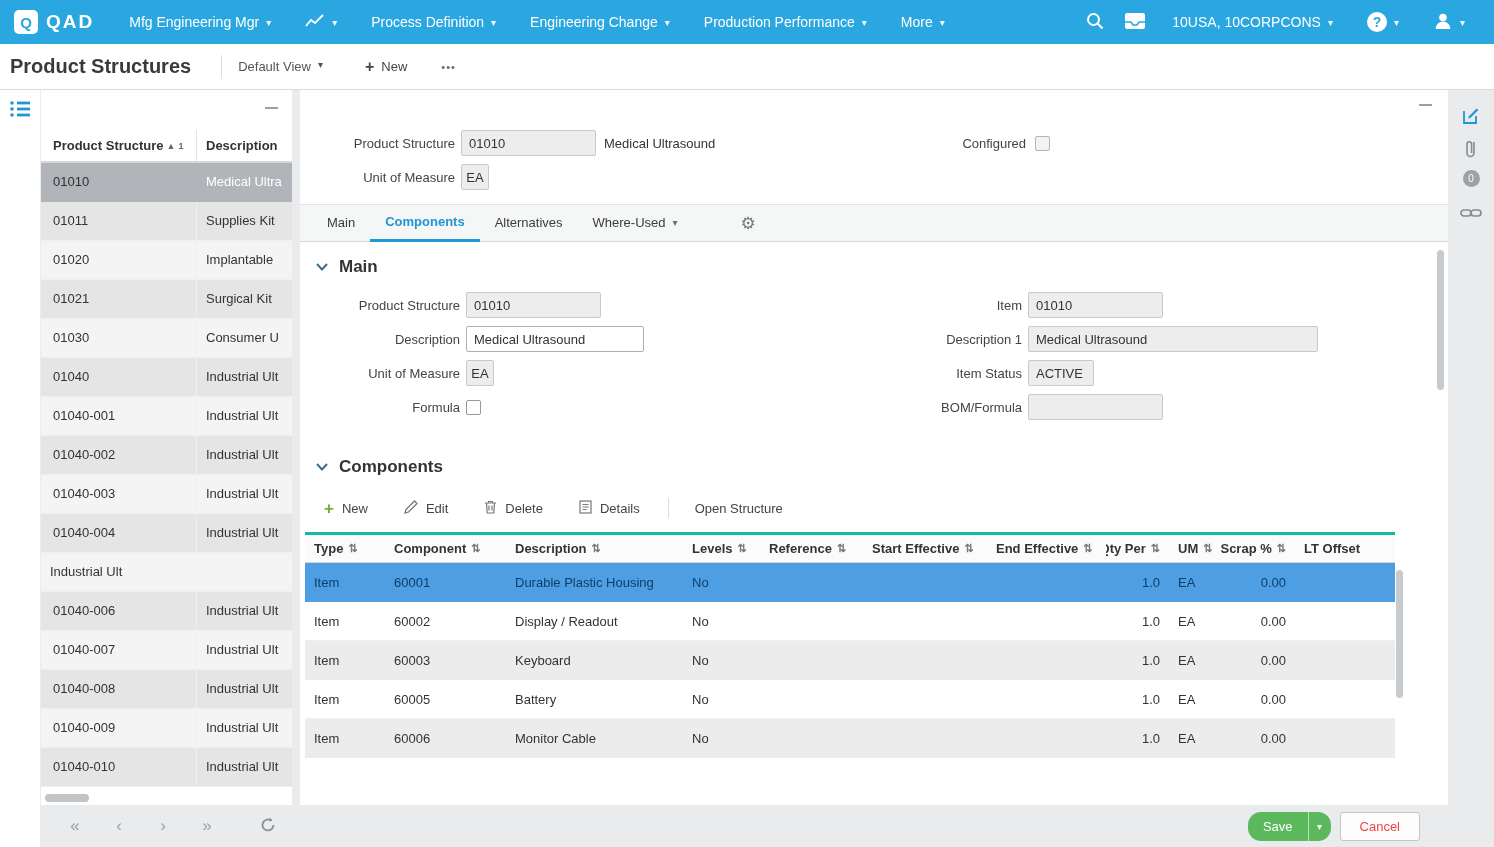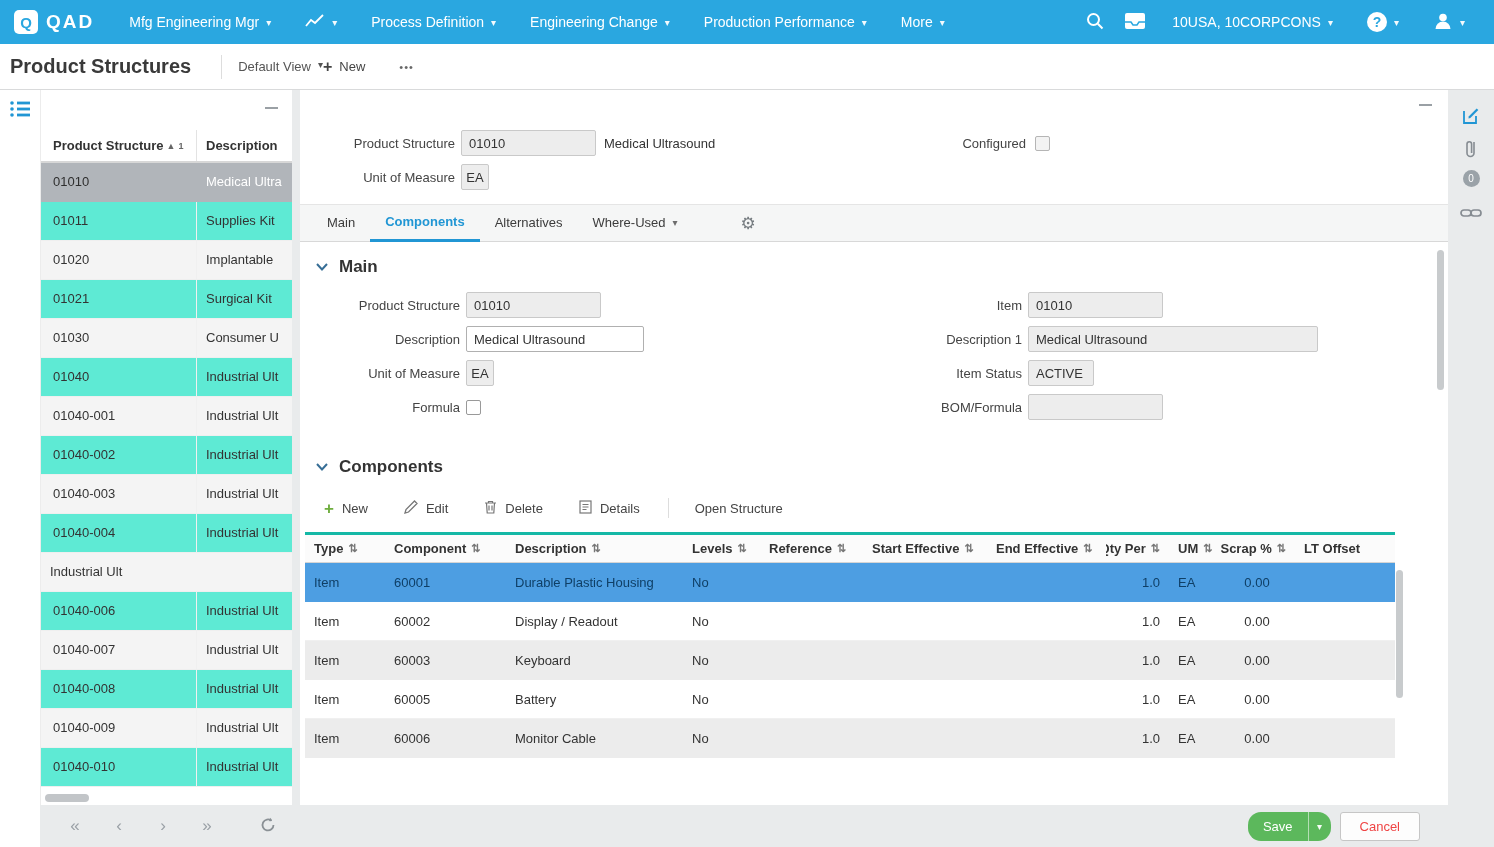--- a/index.html
+++ b/index.html
@@ -19,21 +19,21 @@
   .nav-spacer { flex:1; }
   .icon-btn { width:40px; height:44px; display:flex; align-items:center; justify-content:center; cursor:pointer; }
   .help-circle { width:20px; height:20px; border-radius:50%; background:#fff; color:#2aa7e0;
     font-weight:bold; font-size:14px; display:flex; align-items:center; justify-content:center; }
 
   
   .page-header { position:absolute; top:44px; left:0; width:100%; height:46px; background:#fff;
     border-bottom:1px solid #d9dadb; display:flex; align-items:center; padding:0 10px; z-index:2; }
   .page-title { font-size:20px; font-weight:bold; color:#3a3a3a; margin-right:30px; }
   .ph-divider { width:1px; height:24px; background:#ddd; margin-right:16px; }
-  .view-select { display:flex; align-items:flex-start; gap:7px; color:#555; cursor:pointer; }
+  .view-select { display:flex; align-items:flex-start; gap:7px; color:#555; margin-right:42px; cursor:pointer; }
   .view-select .caret { color:#555; opacity:1; }
   .hdr-new { display:flex; align-items:center; gap:7px; color:#444; cursor:pointer; margin-right:34px; }
   .hdr-new .plus { font-size:16px; font-weight:bold; color:#444; }
   .more-btn { color:#666; font-size:11px; letter-spacing:1px; cursor:pointer; }
 
   
   .left-strip { position:absolute; left:0; top:90px; width:40px; bottom:0; background:#fff; }
   .ls-icon { width:40px; height:40px; display:flex; align-items:center; justify-content:center; cursor:pointer; }
 
   
@@ -42,21 +42,21 @@
   .minus-bar { width:13px; height:2px; background:#9aa0a5; }
   .bp-collapse { position:absolute; right:14px; top:17px; cursor:pointer; }
   .bp-header { position:absolute; top:40px; left:0; right:0; height:33px; border-bottom:2px solid #d7d7d7;
     display:flex; align-items:center; font-weight:bold; }
   .bp-col-ps { width:156px; height:100%; padding-left:12px; display:flex; align-items:center; gap:3px;
     border-right:1px solid #e3e3e3; cursor:pointer; }
   .bp-col-desc { flex:1; padding-left:9px; cursor:pointer; }
   .sort-asc { color:#666; font-size:9px; }
   .sort-num { color:#666; font-size:9px; }
   .bp-rows { position:absolute; top:73px; left:0; right:0; }
-  .b-row { display:flex; height:39px; border-bottom:1px solid #efefef; cursor:pointer; background:#5eead4; }
+  .b-row { display:flex; height:39px; border-bottom:1px solid #efefef; cursor:pointer; background:#e5e5e5; }
   .b-row.alt { background:#f4f4f4; }
   .b-row.sel { background:#b1b5ba; border-bottom-color:#b1b5ba; }
   .b-ps { width:156px; padding:0 12px; line-height:38px; overflow:hidden; white-space:nowrap;
     border-right:1px solid #f0f0f0; }
   .b-desc { flex:1; padding-left:9px; line-height:38px; overflow:hidden; white-space:nowrap; }
   .b-row.sel .b-ps { color:#2e2e2e; border-right-color:transparent; }
   .b-row.sel .b-desc { color:#fff; }
   .h-scroll { position:absolute; bottom:3px; left:4px; right:4px; height:8px; }
   .h-thumb { width:44px; height:8px; background:#c2c5c8; border-radius:4px; cursor:pointer; }
 
@@ -111,21 +111,21 @@
 
   .ctable { margin:8px 0 0 5px; width:1090px; }
   .ct-hdr { display:flex; height:31px; background:#fbfbfb; border-top:3px solid #14b8a6;
     border-bottom:1px solid #d5d5d5; align-items:center; font-weight:bold; }
   .ct-hdr .ct-cell { display:flex; align-items:center; gap:5px; height:100%; cursor:pointer; }
   .ct-cell { padding:0 9px; overflow:hidden; white-space:nowrap; }
   .c-type{width:80px;} .c-comp{width:121px;} .c-desc{width:177px;} .c-lvl{width:77px;}
   .c-ref{width:103px;} .c-se{width:124px;} .c-ee{width:119px;}
   .c-qty{width:63px; text-align:right; justify-content:flex-end;}
   .c-um{width:50px;}
-  .c-scrap{width:76px; text-align:center; justify-content:flex-end;}
+  .c-scrap{width:76px; text-align:right; justify-content:flex-end;}
   .c-lt{width:100px;}
   .sort-both { color:#777; font-size:11px; }
   .ct-row { display:flex; align-items:center; height:39px; border-bottom:1px solid #f0f0f0;
     background:#fff; cursor:pointer; }
   .ct-row.alt { background:#ececec; border-bottom-color:#ececec; }
   .ct-row.sel { background:#4d9ee2; color:#0f3f66; border-bottom-color:#4d9ee2; }
 
   
   .bottom-bar { position:absolute; left:300px; right:46px; bottom:0; height:42px;
     display:flex; align-items:center; justify-content:flex-end; gap:9px; padding-right:28px; }

